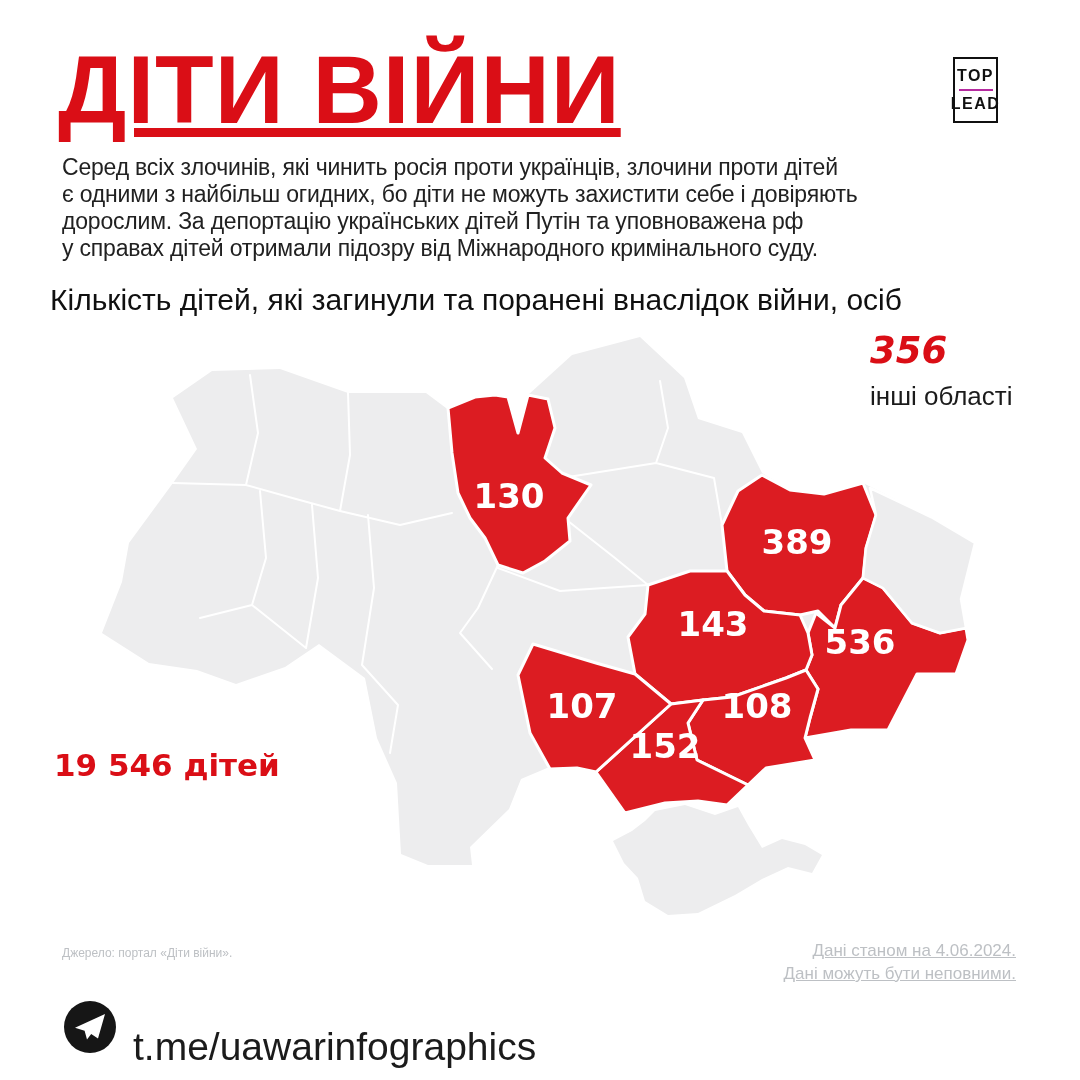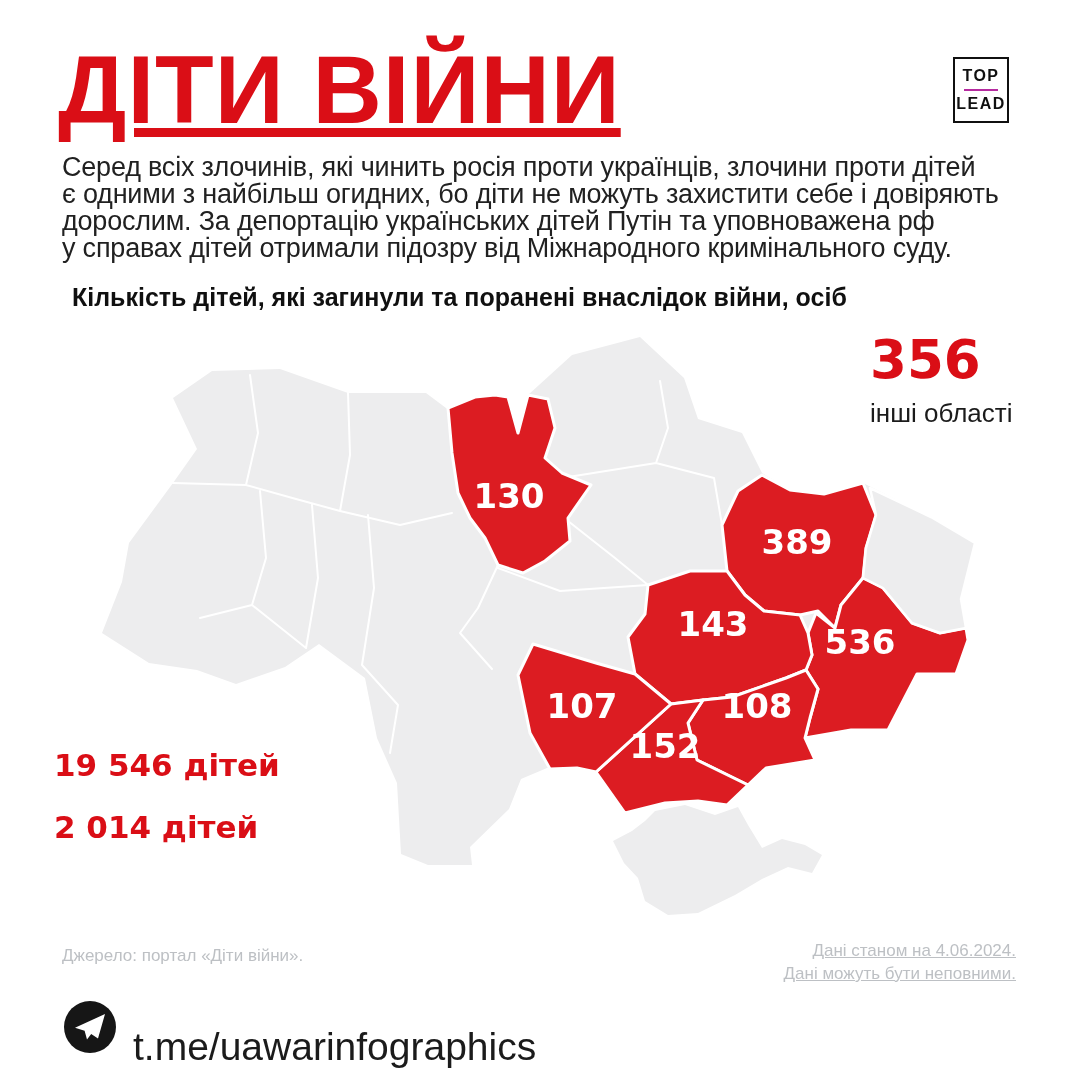--- a/index.html
+++ b/index.html
@@ -11,43 +11,43 @@
   .abs { position:absolute; }
 
   .title {
     left:58px; top:40px;
     font-size:96px; font-weight:800; letter-spacing:1px; line-height:1.04;
     color:var(--accent-red,#da0e16);
     text-decoration:underline;
   }
 
   .logo {
-    left:953px; top:57px; width:56px; height:66px;
+    left:953px; top:57px; width:45px; height:66px;
     border:2.5px solid #101010; background:#fff;
     display:flex; flex-direction:column; align-items:center; justify-content:center;
     gap:4px;
   }
   .logo span { font-size:16px; font-weight:700; letter-spacing:1.5px; color:#101010; }
   .logo .divider { width:34px; height:2.5px; background:var(--logo-magenta,#b62ba0); }
 
   .intro {
     left:62px; top:154px; width:960px;
-    font-size:27px; line-height:1.12; letter-spacing:-0.2px; line-height:27px;
+    font-size:23px; line-height:1.12; letter-spacing:-0.2px; line-height:27px;
     color:#212121; white-space:pre-line;
   }
 
   .subtitle {
-    left:72px; top:283px; width:900px;
-    font-size:25px; font-weight:700; color:#101010;
+    left:50px; top:283px; width:900px;
+    font-size:30px; font-weight:400; color:#101010;
   }
 
   .callout { left:870px; top:332px; width:160px; }
   .callout .val {
     font-family:"DejaVu Sans","Liberation Sans",sans-serif;
-    font-size:53px; font-weight:800; color:var(--accent-red,#da0e16); line-height:1.05;
+    font-size:37px; font-weight:800; color:var(--accent-red,#da0e16); line-height:1.05;font-style:italic;
   }
   .callout .lbl { font-size:26px; color:#1b1b1b; margin-top:10px; }
 
   .map-wrap { left:100px; top:333px; width:880px; height:600px; }
   .land { fill:var(--map-gray,#ededee); }
   .borders { fill:none; stroke:#ffffff; stroke-width:2; stroke-linejoin:round; stroke-linecap:round; }
   .region { fill:var(--map-red,#dc1c22); stroke:#ffffff; stroke-width:3; stroke-linejoin:round; }
   .region-gray { fill:var(--map-gray,#ededee); stroke:#ffffff; stroke-width:2.5; stroke-linejoin:round; }
   .region-label {
     font-family:"DejaVu Sans","Liberation Sans",sans-serif;
@@ -55,21 +55,21 @@
   }
 
   .stats { left:54px; top:748px; width:300px; }
   .stat .val {
     font-family:"DejaVu Sans","Liberation Sans",sans-serif;
     font-size:31px; font-weight:800; color:var(--accent-red,#da0e16); line-height:1.15;
   }
   .stat .desc { font-size:27px; color:#212121; line-height:1.2; white-space:pre-line; margin-top:4px; }
   .stat + .stat { margin-top:26px; }
 
-  .source { left:62px; top:946px; font-size:17px; color:var(--muted-gray,#bdc0c4); }
+  .source { left:62px; top:946px; font-size:12px; color:var(--muted-gray,#bdc0c4); }
   .note {
     right:64px; top:940px; font-size:17px; color:var(--muted-gray,#bdc0c4);
     text-align:right; line-height:1.35; white-space:pre-line;text-decoration:underline;
   }
 
   .tg { left:64px; top:984px; display:flex; align-items:center; gap:17px; }
   .tg .handle { font-size:39px; color:#1b1b1b; letter-spacing:0;margin-top:41px; }
 </style>
 </head>
 <body>
@@ -161,21 +161,20 @@
     <text class="region-label" x="657" y="385">108</text>
     <text class="region-label" x="565" y="425">152</text>
     <text class="region-label" x="482" y="385">107</text>
   </svg>
 
   <div class="abs stats">
     <div class="stat">
       <div class="val">19 546 дітей</div>
     </div>
     <div class="stat">
-      <div class="val">2 014 дітей</div>
     </div>
   </div>
 
   <div class="abs source">Джерело: портал «Діти війни».</div>
   <div class="abs note">Дані станом на 4.06.2024.
 Дані можуть бути неповними.</div>
 
   <div class="abs tg">
     <svg width="52" height="52" viewBox="0 0 52 52">
       <circle cx="26" cy="26" r="26" fill="#161616"></circle>

